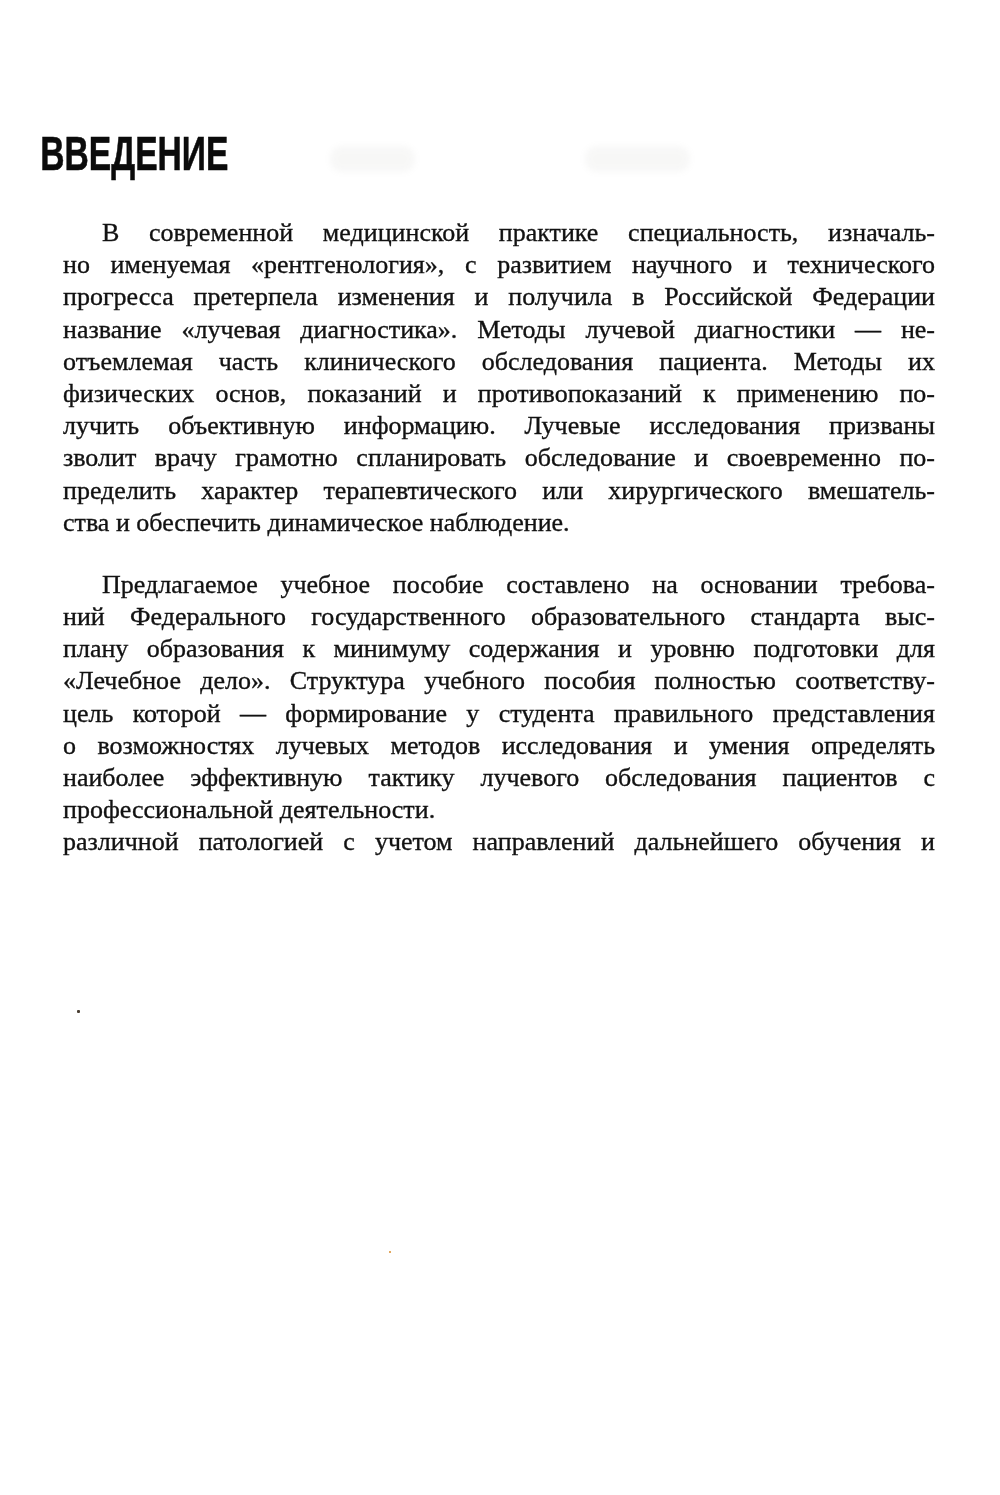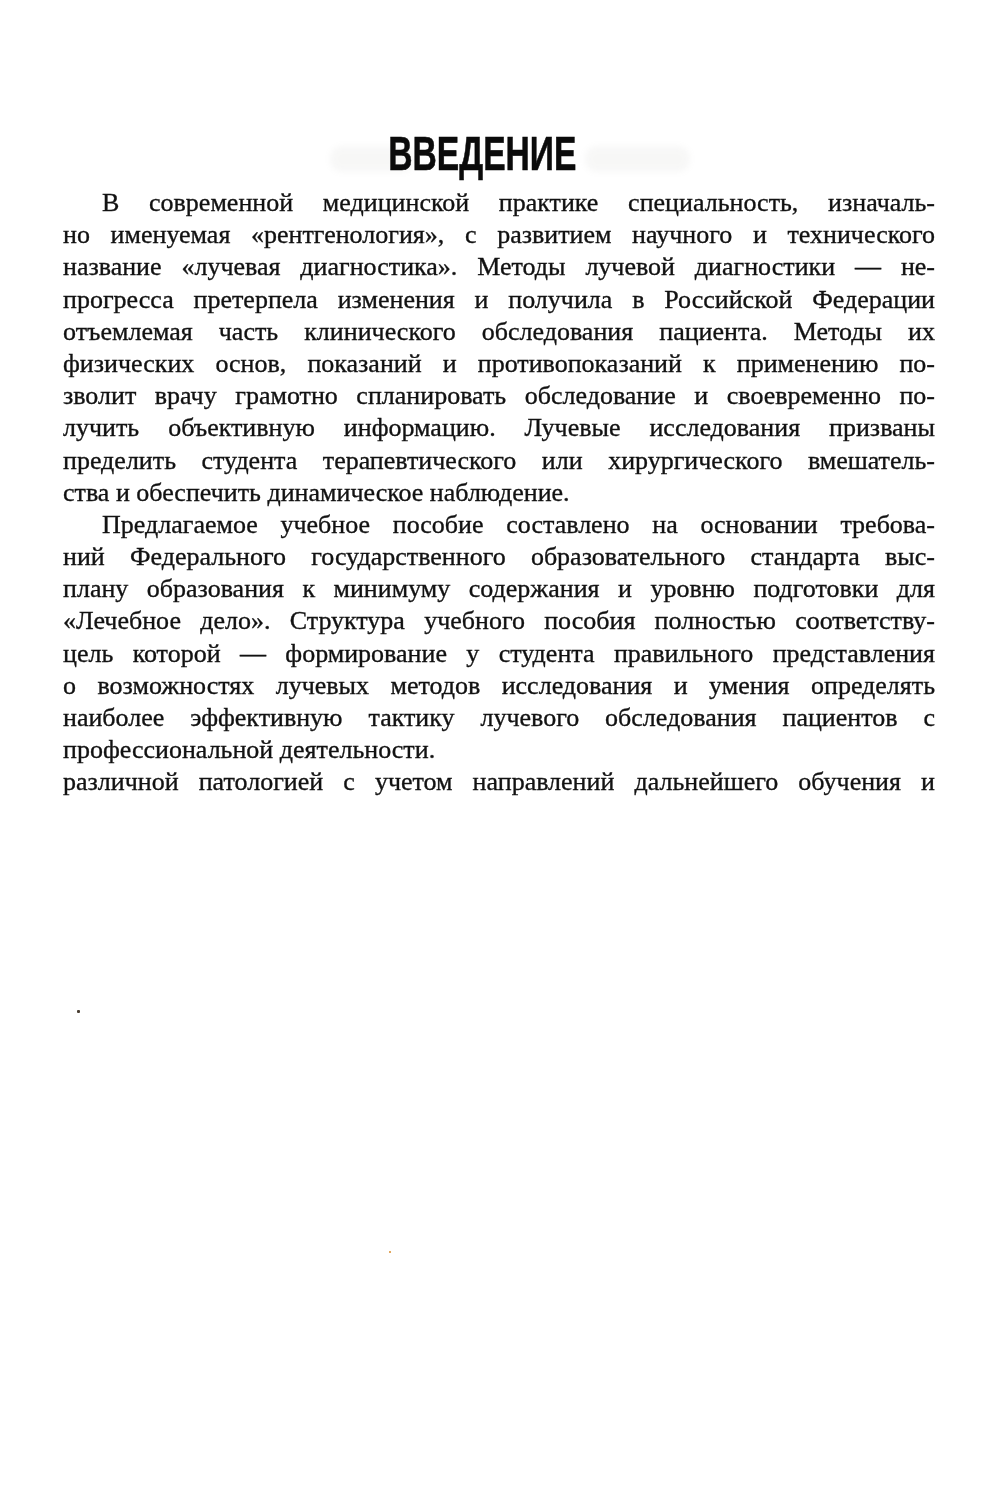--- a/index.html
+++ b/index.html
@@ -15,21 +15,21 @@
     overflow: hidden;
     font-family: "Liberation Serif", serif;
     color: #121212;
   }
   
   .title-row {
     position: absolute;
     top: 129px;
     left: 0;
     width: 964px;
-    text-align: center;
+    text-align: left;
   }
   .title {
     display: inline-block;
     font-family: "Liberation Sans", sans-serif;
     font-weight: 700;
     font-size: 48px;
     line-height: 50px;
     letter-spacing: 0px;
     transform: scaleX(0.70);
     transform-origin: 50% 50%;
@@ -59,20 +59,21 @@
     font-size: 26px;
     line-height: 32.2px;
     height: 32.2px;
     text-align: justify;
     text-align-last: justify;
     white-space: normal;
     -webkit-text-stroke: 0.35px #121212;
   }
   .line.indent {
     padding-left: 39px;
+    margin-top: 30px;
   }
   .line.last {
     text-align: center;
     text-align-last: left;
   }
   
   .speck {
     position: absolute;
     border-radius: 1px;
   }
@@ -88,27 +89,27 @@
   <div class="smudge right"></div>
 
   <div class="title-row">
     <span class="title">ВВЕДЕНИЕ</span>
   </div>
 
   <div class="content">
 
     <div class="line indent">В современной медицинской практике специальность, изначаль-</div>
     <div class="line">но именуемая «рентгенология», с развитием научного и технического</div>
+    <div class="line">прогресса претерпела изменения и получила в Российской Федерации</div>
     <div class="line">название «лучевая диагностика». Методы лучевой диагностики — не-</div>
-    <div class="line">прогресса претерпела изменения и получила в Российской Федерации</div>
     <div class="line">отъемлемая часть клинического обследования пациента. Методы их</div>
     <div class="line">физических основ, показаний и противопоказаний к применению по-</div>
+    <div class="line">лучить объективную информацию. Лучевые исследования призваны</div>
     <div class="line">зволит врачу грамотно спланировать обследование и своевременно по-</div>
-    <div class="line">лучить объективную информацию. Лучевые исследования призваны</div>
-    <div class="line">пределить студента терапевтического или хирургического вмешатель-</div>
+    <div class="line">пределить характер терапевтического или хирургического вмешатель-</div>
     <div class="line last">ства и обеспечить динамическое наблюдение.</div>
 
     <div class="line indent">Предлагаемое учебное пособие составлено на основании требова-</div>
     <div class="line">ний Федерального государственного образовательного стандарта выс-</div>
     <div class="line">плану образования к минимуму содержания и уровню подготовки для</div>
     <div class="line">«Лечебное дело». Структура учебного пособия полностью соответству-</div>
     <div class="line">цель которой — формирование у студента правильного представления</div>
     <div class="line">о возможностях лучевых методов исследования и умения определять</div>
     <div class="line">наиболее эффективную тактику лучевого обследования пациентов с</div>
     <div class="line last">профессиональной деятельности.</div>

